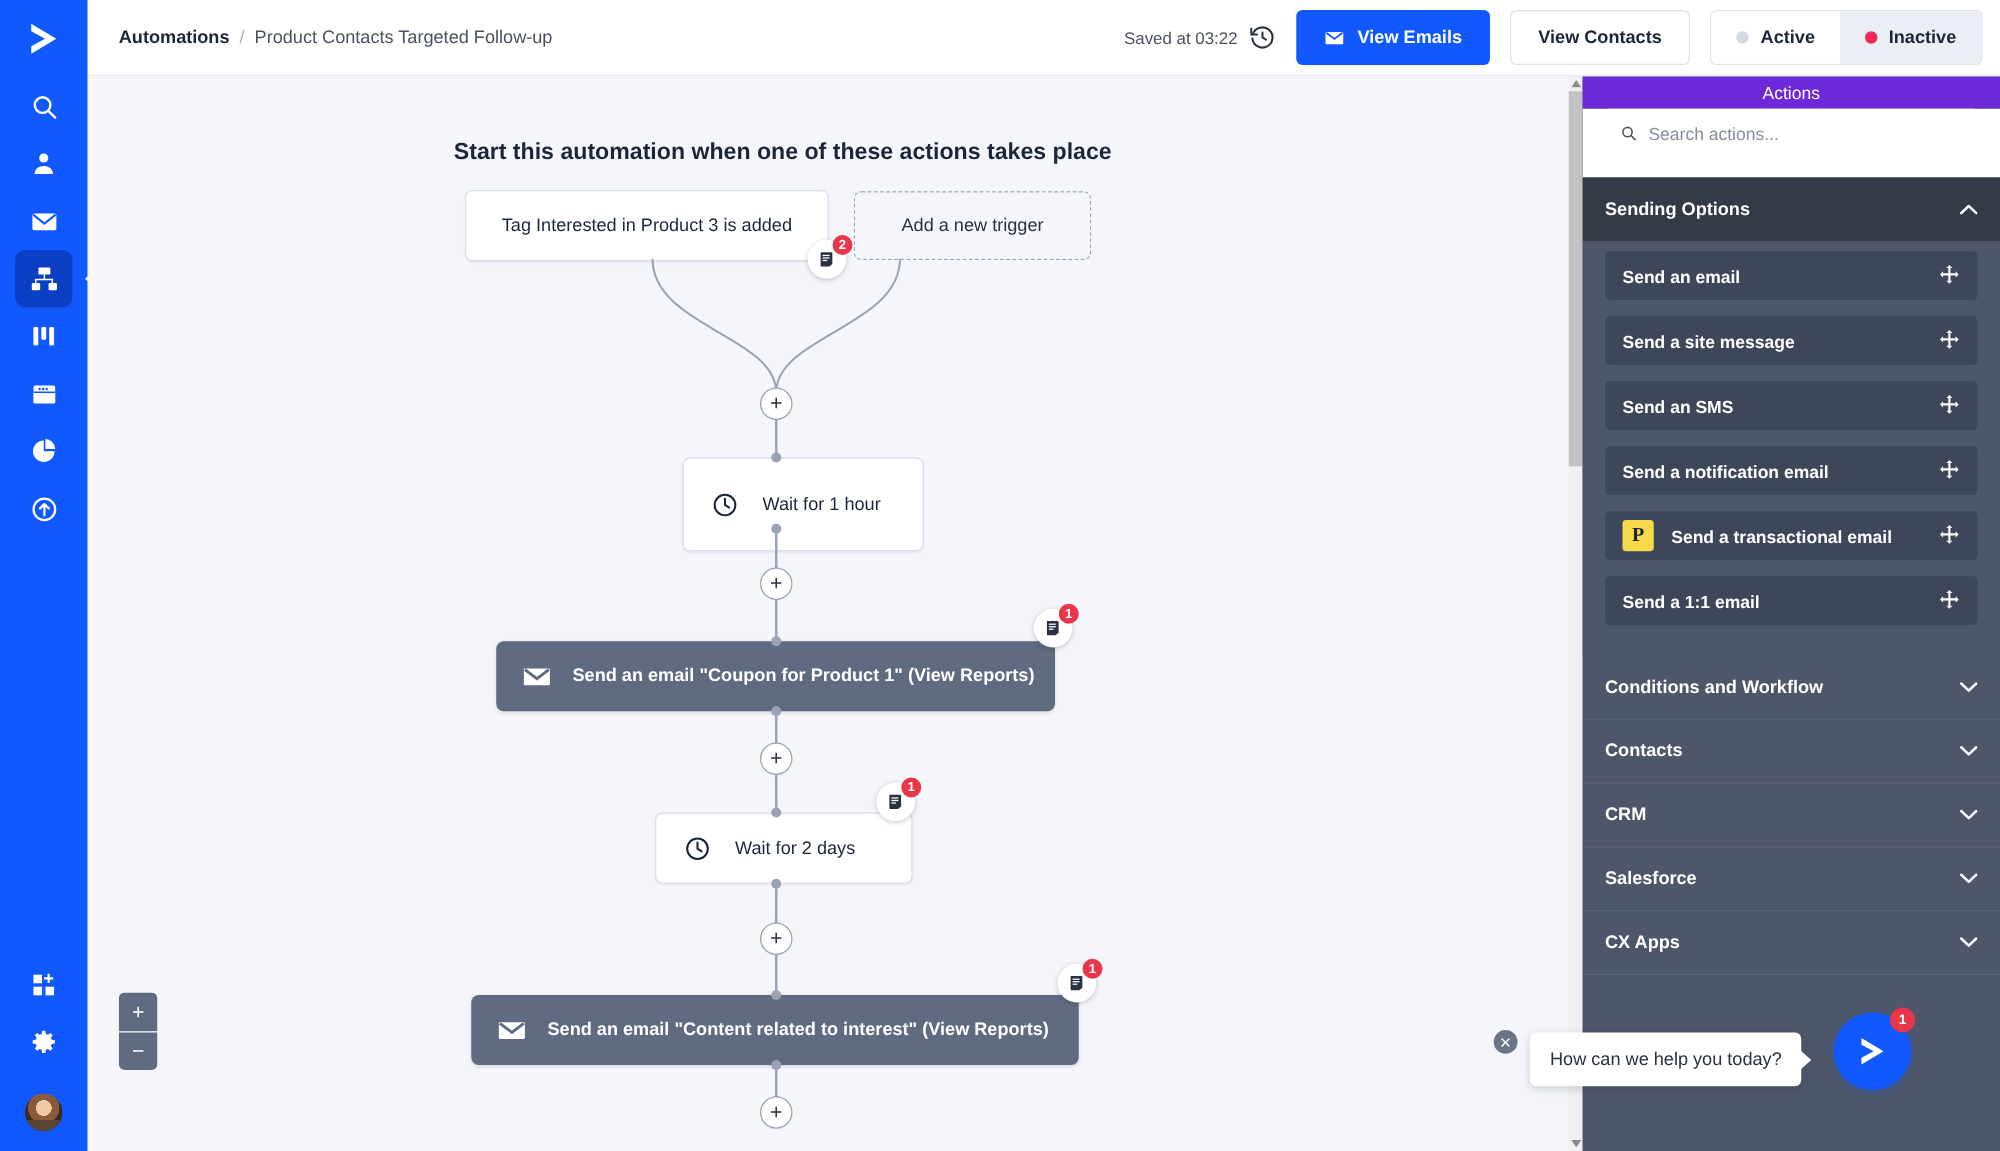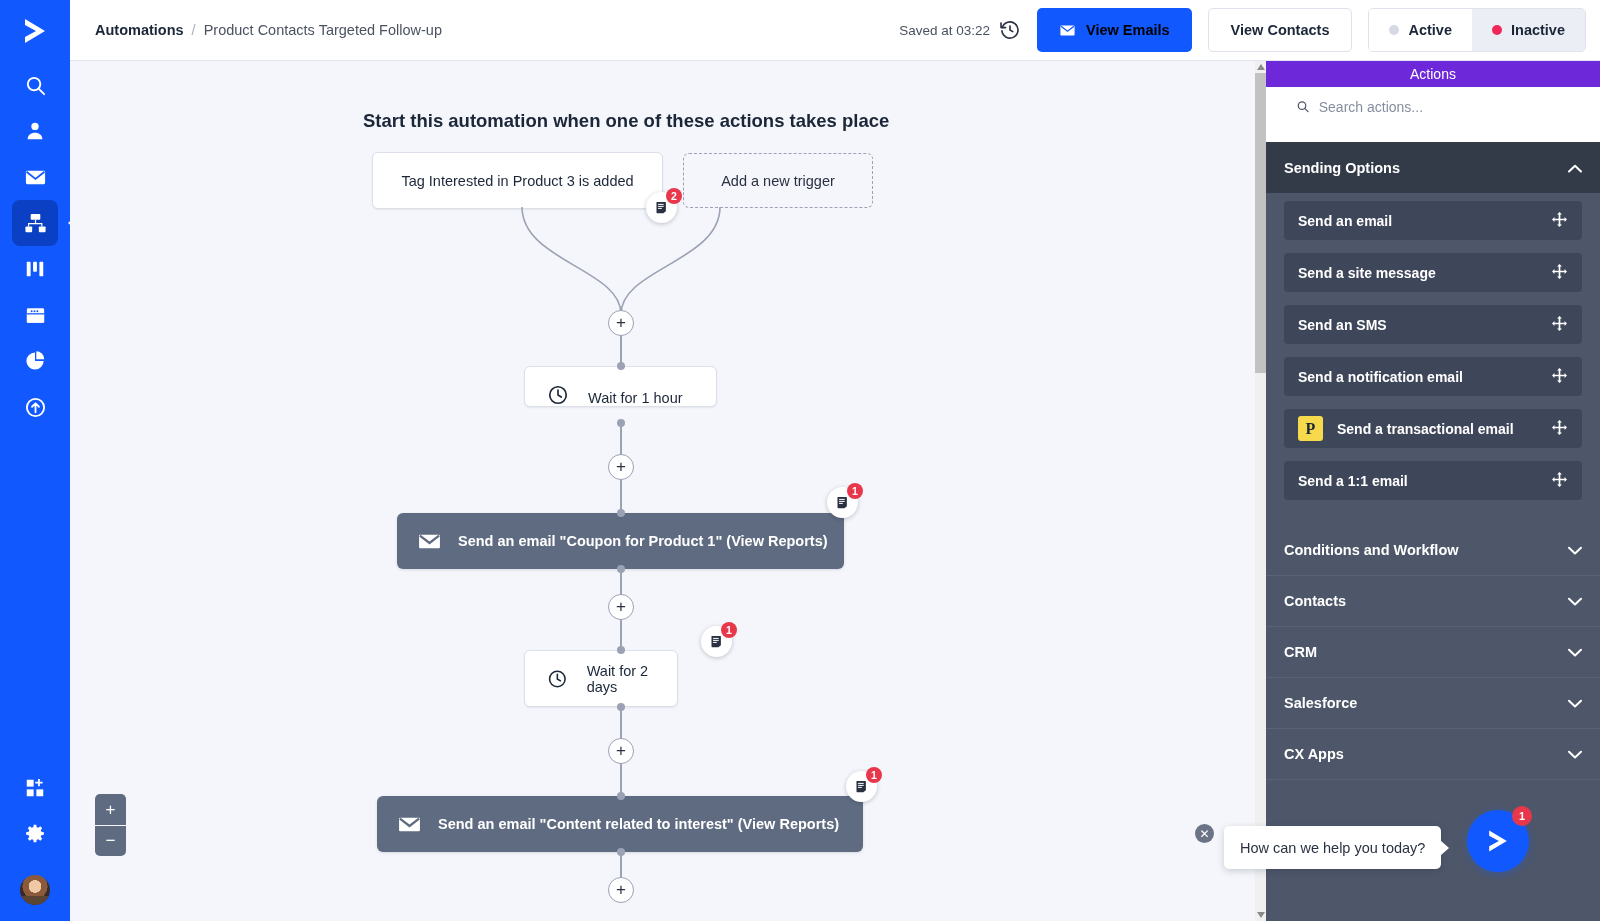--- a/index.html
+++ b/index.html
@@ -54,21 +54,21 @@
   .bc-sep { color: #aab0bd; }
   .bc-current { color: #4a5160; }
   .hdr-right { margin-left: auto; display: flex; align-items: center; gap: 0; padding-right: 14px; }
   .saved { font-size: 13.5px; color: #4a5160; margin-right: 9px; }
   .hist-icon { margin-right: 16px; display: flex; align-items: center; cursor: pointer; }
   .btn {
     height: 44px; border-radius: 5px; font-size: 14.5px; font-weight: bold;
     display: flex; align-items: center; justify-content: center; cursor: pointer;
     white-space: nowrap;
   }
-  .btn-primary { background: #1159ff; color: #000000; padding: 0 22px; gap: 10px; }
+  .btn-primary { background: #1159ff; color: #ffffff; padding: 0 22px; gap: 10px; }
   .btn-outline {
     background: #fff; color: #1b2738; padding: 0 22px;
     border: 1px solid #dfe2ec; margin-left: 16px;
   }
   .toggle-group { display: flex; margin-left: 16px; border: 1px solid #dfe2ec; border-radius: 5px; overflow: hidden; height: 44px; }
   .toggle-opt {
     display: flex; align-items: center; gap: 9px; padding: 0 20px;
     font-size: 14.5px; font-weight: bold; color: #1b2738; cursor: pointer; background: #fff;
   }
   .toggle-opt.selected { background: #eceef5; }
@@ -380,21 +380,21 @@
       <span>Add a new trigger</span>
     </div>
 
     <div class="plus-btn" style="left:538px; top:249px;">
       <span>+</span>
     </div>
 
     <div class="vline" style="left:550.2px; top:274px; height:31px;"></div>
     <div class="conn-dot" style="left:547px; top:301px;"></div>
 
-    <div class="node node-wait" style="left:454px; top:305px; width:193px; height:41px;align-items:flex-end;">
+    <div class="node node-wait" style="left:476px; top:305px; width:193px; height:75px;">
       <svg width="22" height="22" viewBox="0 0 24 24" fill="none" stroke="#1b2738" stroke-width="1.8">
         <circle cx="12" cy="12" r="9"></circle>
           <path d="M12 6.6V12l3.6 2.2" stroke-linecap="round"></path>
       </svg>
       <span>Wait for 1 hour</span>
     </div>
     <div class="conn-dot" style="left:547px; top:358px;"></div>
 
     <div class="vline" style="left:550.2px; top:362px; height:32px;"></div>
     <div class="plus-btn" style="left:538px; top:393px;">
@@ -421,21 +421,21 @@
     </div>
     <div class="conn-dot" style="left:547px; top:504px;"></div>
 
     <div class="vline" style="left:550.2px; top:508px; height:26px;"></div>
     <div class="plus-btn" style="left:538px; top:533px;">
       <span>+</span>
     </div>
     <div class="vline" style="left:550.2px; top:558px; height:32px;"></div>
     <div class="conn-dot" style="left:547px; top:585px;"></div>
 
-    <div class="node node-wait" style="left:454px; top:589px; width:154px; height:57px;">
+    <div class="node node-wait" style="left:454px; top:589px; width:206px; height:57px;">
       <svg width="22" height="22" viewBox="0 0 24 24" fill="none" stroke="#1b2738" stroke-width="1.8">
         <circle cx="12" cy="12" r="9"></circle>
           <path d="M12 6.6V12l3.6 2.2" stroke-linecap="round"></path>
       </svg>
       <span>Wait for 2 days</span>
     </div>
     <div class="note-badge" style="left:631px; top:565px;">
       <svg width="15" height="15" viewBox="0 0 24 24">
         <path d="M4 3h14a1 1 0 0 1 1 1v14l-4 3H5a1 1 0 0 1-1-1z" fill="#2a3141"></path>
         <rect x="6.5" y="6.2" width="9" height="1.6" fill="#fff"></rect>

